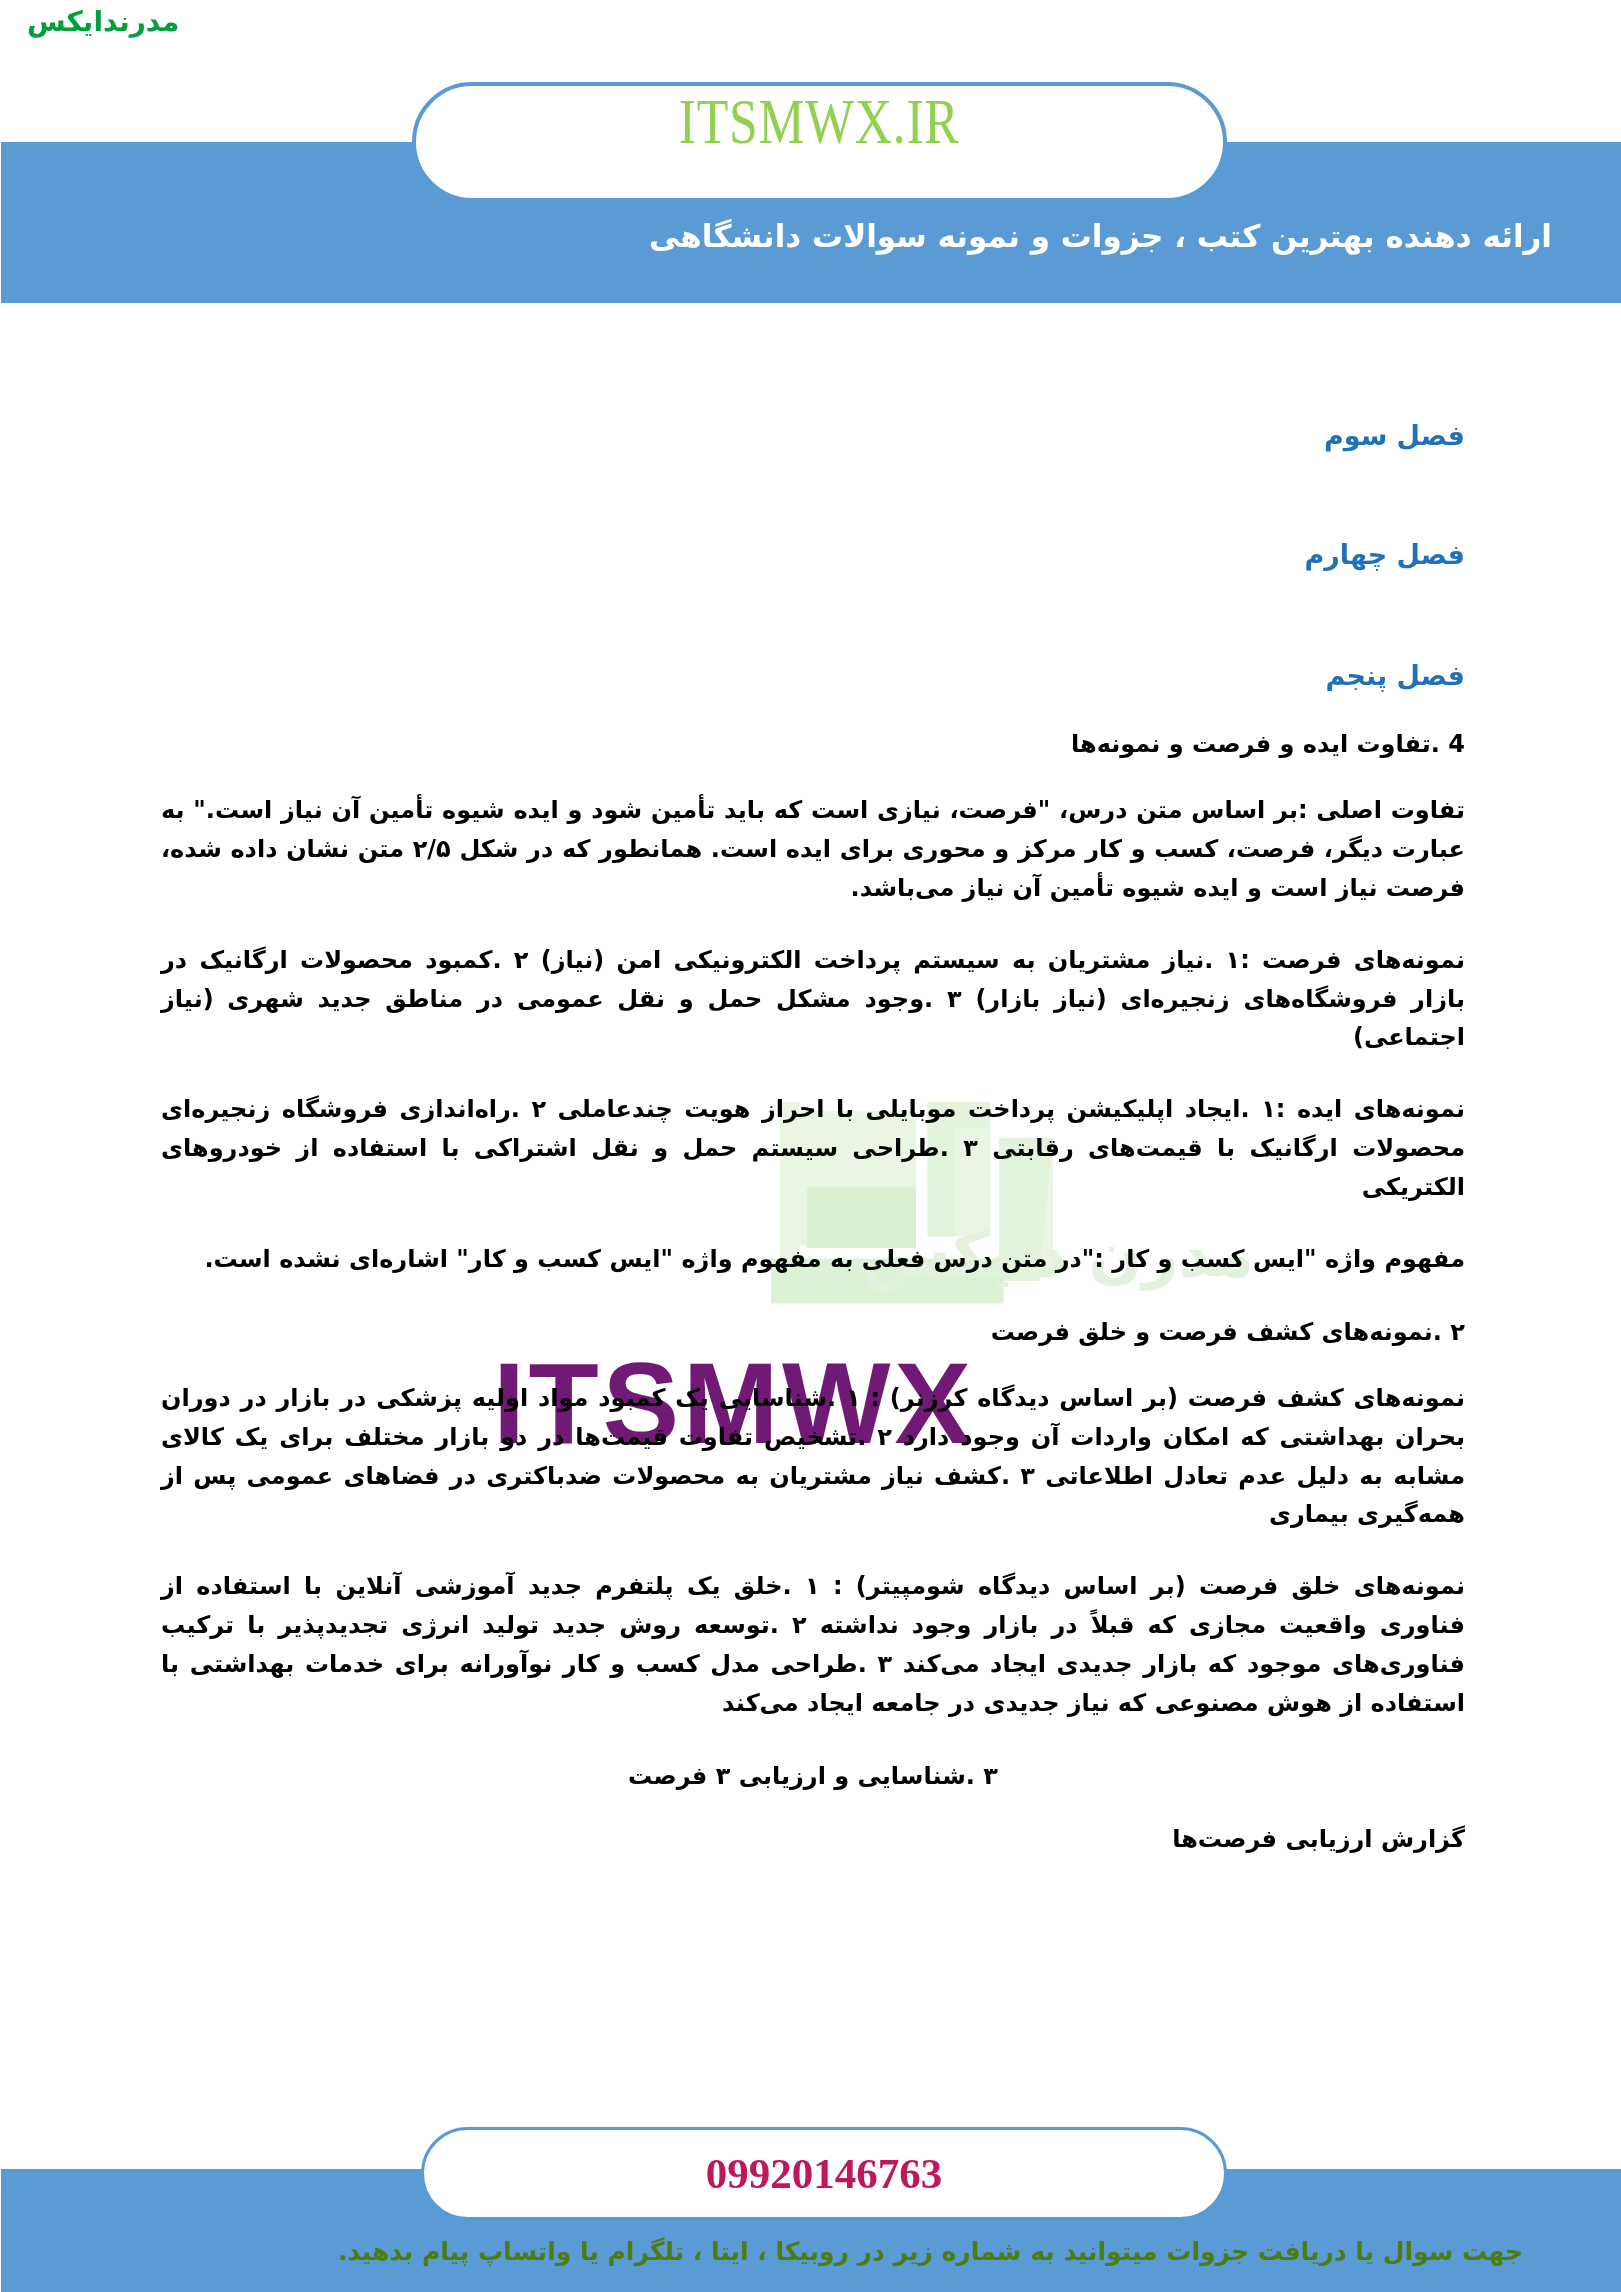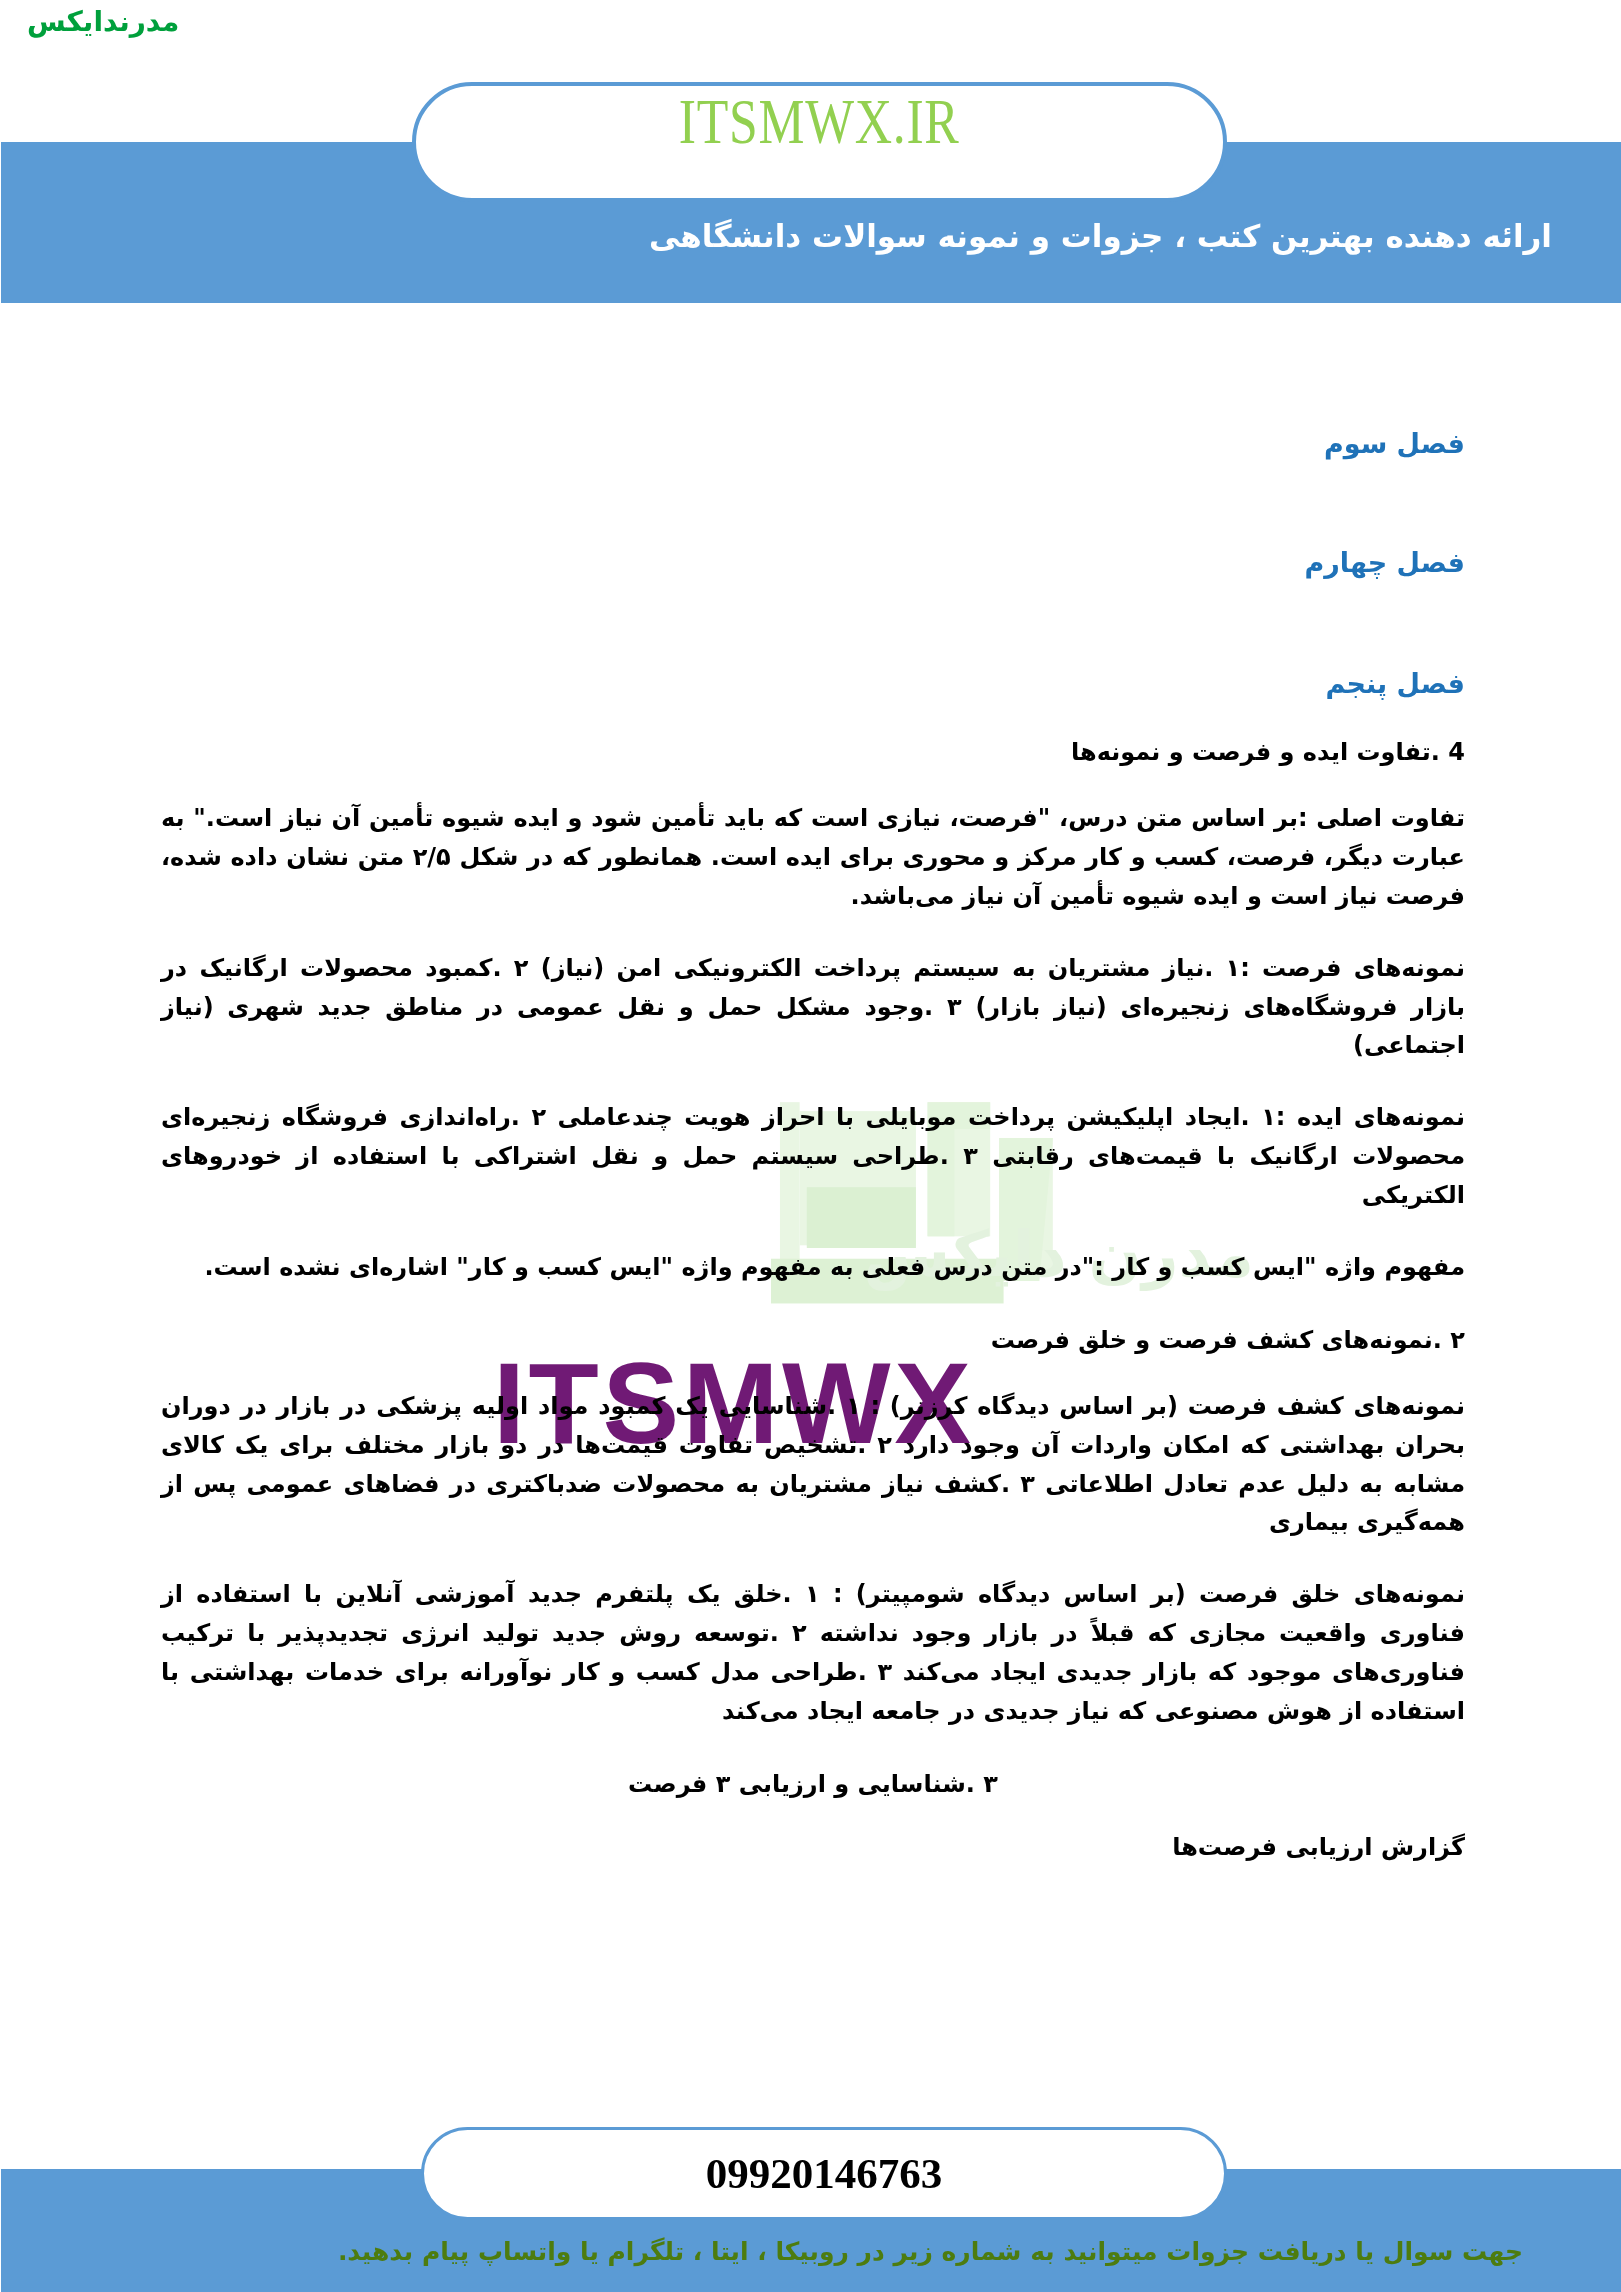--- a/index.html
+++ b/index.html
@@ -115,21 +115,21 @@
     white-space: nowrap;
   }
 
   
   .content {
     position: absolute;
     top: 304px;
     left: 0;
     width: 1622px;
     z-index: 2;
-    padding: 8px 157px 0 161px;
+    padding: 0 157px 0 161px;
   }
   .chapter-heading {
     color: #1f72b8;
     font-size: 27px;
     font-weight: bold;
     text-align: right;
     direction: rtl;
   }
   .ch1 { margin-top: 116px; }
   .ch2 { margin-top: 88px; }
@@ -179,21 +179,21 @@
     height: 93px;
     background: #ffffff;
     border: 3.6px solid #5b9bd5;
     border-radius: 49px;
     z-index: 3;
     display: flex;
     align-items: center;
     justify-content: center;
   }
   .footer-phone {
-    color: #000000;
+    color: #be185d;
     font-size: 43px;
     font-weight: bold;
     direction: ltr;
     font-family: "Liberation Serif", "DejaVu Serif", serif;
   }
   .footer-note {
     position: absolute;
     bottom: 27px;
     right: 99px;
     color: #4d7c0f;

